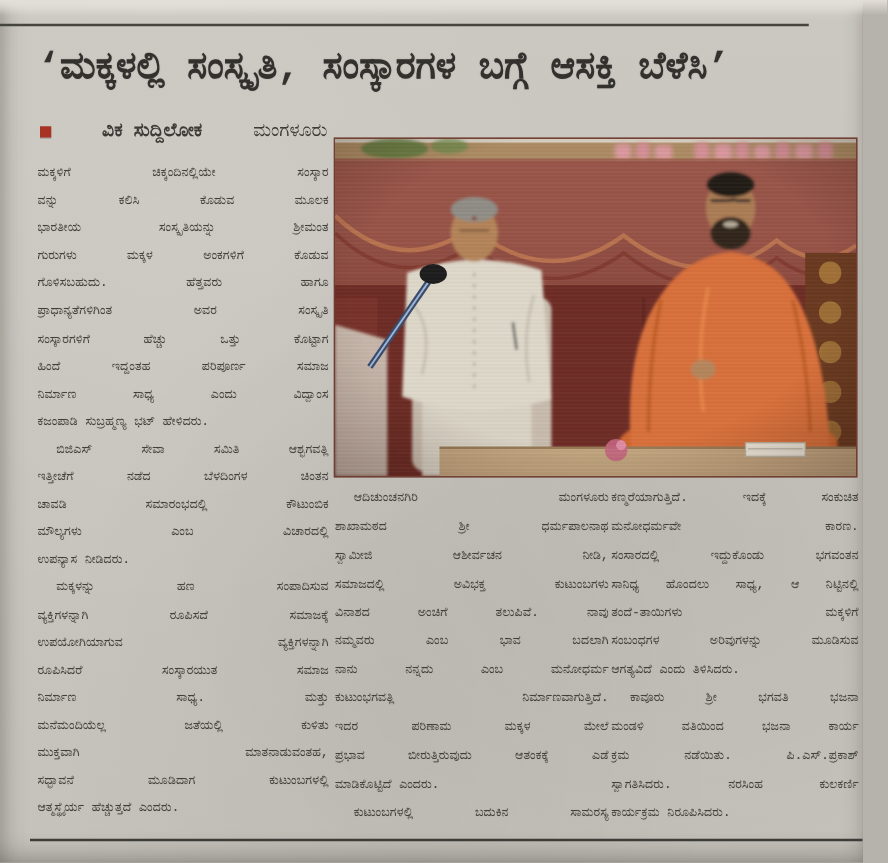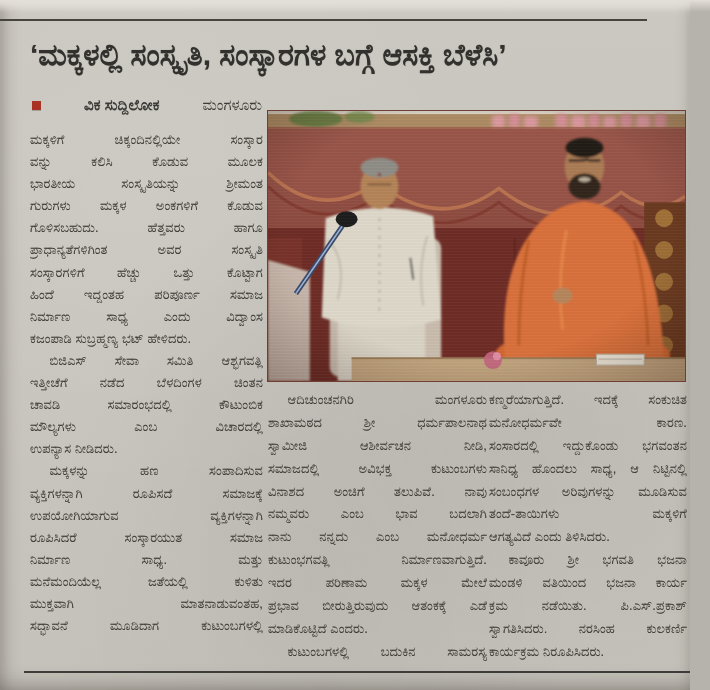--- a/index.html
+++ b/index.html
@@ -13,20 +13,21 @@
     background:
       radial-gradient(ellipse at 18% 28%, rgba(255,255,255,.07), transparent 45%),
       radial-gradient(ellipse at 78% 62%, rgba(0,0,0,.05), transparent 55%),
       radial-gradient(ellipse at 45% 85%, rgba(0,0,0,.04), transparent 50%),
       linear-gradient(#cbc8c1,#c5c2bb);
     box-shadow:
       inset 0 16px 14px -12px rgba(255,255,255,.6),
       inset 16px 0 18px -14px rgba(60,54,48,.38),
       inset -12px 0 16px -13px rgba(60,54,48,.28),
       inset 0 -18px 20px -14px rgba(60,54,48,.38);
+    font-family: Liberation Mono, monospace;
   }
   .top-edge{
     position:absolute;left:0;top:0;width:710px;height:12px;
     background:linear-gradient(#e3dfd8,rgba(227,223,216,0));
   }
   .rule{position:absolute;background:#46443f;}
   .rule-top{left:0;top:19px;width:647px;height:2px;}
   .rule-bottom{left:24px;top:671px;width:666px;height:2px;background:#3e3c38;}
   .headline{
     position:absolute;left:30px;top:24px;width:672px;margin:0;
@@ -50,21 +51,21 @@
   .photo::after{
     content:"";position:absolute;inset:0;pointer-events:none;
     background:repeating-linear-gradient(0deg, rgba(255,255,255,.05) 0 1px, rgba(0,0,0,.04) 1px 3px);
     opacity:.5;
   }
   .col{position:absolute;color:#43413c;overflow:hidden;}
   .col1{left:30px;top:129px;width:233px;height:534px;--lh:22.1px;}
   .col2{left:268px;top:389px;width:219px;height:277px;--lh:22.9px;}
   .col3{left:489px;top:389px;width:198px;height:277px;--lh:22.9px;}
   .tline{
-    font-size:13px;line-height:var(--lh);height:var(--lh);
+    font-size:10px;line-height:var(--lh);height:var(--lh);
     text-align:justify;text-align-last:justify;
     white-space:nowrap;letter-spacing:.1px;
     text-shadow:0 0 .6px rgba(67,65,60,.4);
   }
   .tline.noj{text-align-last:left;}
   .tline.ind{text-indent:1.5em;}
 </style>
 </head>
 <body>
 
@@ -211,42 +212,43 @@
       <div class="tline">ಮೌಲ್ಯಗಳು ಎಂಬ ವಿಚಾರದಲ್ಲಿ</div>
       <div class="tline noj">ಉಪನ್ಯಾಸ ನೀಡಿದರು.</div>
       <div class="tline ind">ಮಕ್ಕಳನ್ನು ಹಣ ಸಂಪಾದಿಸುವ</div>
       <div class="tline">ವ್ಯಕ್ತಿಗಳನ್ನಾಗಿ ರೂಪಿಸದೆ ಸಮಾಜಕ್ಕೆ</div>
       <div class="tline">ಉಪಯೋಗಿಯಾಗುವ ವ್ಯಕ್ತಿಗಳನ್ನಾಗಿ</div>
       <div class="tline">ರೂಪಿಸಿದರೆ ಸಂಸ್ಕಾರಯುತ ಸಮಾಜ</div>
       <div class="tline">ನಿರ್ಮಾಣ ಸಾಧ್ಯ. ಮತ್ತು</div>
       <div class="tline">ಮನೆಮಂದಿಯೆಲ್ಲ ಜತೆಯಲ್ಲಿ ಕುಳಿತು</div>
       <div class="tline">ಮುಕ್ತವಾಗಿ ಮಾತನಾಡುವಂತಹ,</div>
       <div class="tline">ಸದ್ಭಾವನೆ ಮೂಡಿದಾಗ ಕುಟುಂಬಗಳಲ್ಲಿ</div>
+      <div class="tline noj">ಆತ್ಮಸ್ಥೈರ್ಯ ಹೆಚ್ಚುತ್ತದೆ ಎಂದರು.</div>
     </div>
   <div class="col col2">
       <div class="tline ind">ಆದಿಚುಂಚನಗಿರಿ ಮಂಗಳೂರು</div>
       <div class="tline">ಶಾಖಾಮಠದ ಶ್ರೀ ಧರ್ಮಪಾಲನಾಥ</div>
       <div class="tline">ಸ್ವಾಮೀಜಿ ಆಶೀರ್ವಚನ ನೀಡಿ,</div>
       <div class="tline">ಸಮಾಜದಲ್ಲಿ ಅವಿಭಕ್ತ ಕುಟುಂಬಗಳು</div>
       <div class="tline">ವಿನಾಶದ ಅಂಚಿಗೆ ತಲುಪಿವೆ. ನಾವು</div>
       <div class="tline">ನಮ್ಮವರು ಎಂಬ ಭಾವ ಬದಲಾಗಿ</div>
       <div class="tline">ನಾನು ನನ್ನದು ಎಂಬ ಮನೋಧರ್ಮ</div>
       <div class="tline">ಕುಟುಂಭಗವತ್ಲಿ ನಿರ್ಮಾಣವಾಗುತ್ತಿದೆ.</div>
       <div class="tline">ಇದರ ಪರಿಣಾಮ ಮಕ್ಕಳ ಮೇಲೆ</div>
       <div class="tline">ಪ್ರಭಾವ ಬೀರುತ್ತಿರುವುದು ಆತಂಕಕ್ಕೆ ಎಡೆ</div>
       <div class="tline noj">ಮಾಡಿಕೊಟ್ಟಿದೆ ಎಂದರು.</div>
       <div class="tline ind">ಕುಟುಂಬಗಳಲ್ಲಿ ಬದುಕಿನ ಸಾಮರಸ್ಯ</div>
     </div>
   <div class="col col3">
       <div class="tline">ಕಣ್ಮರೆಯಾಗುತ್ತಿದೆ. ಇದಕ್ಕೆ ಸಂಕುಚಿತ</div>
       <div class="tline">ಮನೋಧರ್ಮವೇ ಕಾರಣ.</div>
       <div class="tline">ಸಂಸಾರದಲ್ಲಿ ಇದ್ದುಕೊಂಡು ಭಗವಂತನ</div>
       <div class="tline">ಸಾನಿಧ್ಯ ಹೊಂದಲು ಸಾಧ್ಯ, ಆ ನಿಟ್ಟಿನಲ್ಲಿ</div>
+      <div class="tline">ತಂದೆ-ತಾಯಿಗಳು ಮಕ್ಕಳಿಗೆ</div>
       <div class="tline">ಸಂಬಂಧಗಳ ಅರಿವುಗಳನ್ನು ಮೂಡಿಸುವ</div>
-      <div class="tline">ತಂದೆ-ತಾಯಿಗಳು ಮಕ್ಕಳಿಗೆ</div>
       <div class="tline noj">ಆಗತ್ಯವಿದೆ ಎಂದು ತಿಳಿಸಿದರು.</div>
       <div class="tline ind">ಕಾವೂರು ಶ್ರೀ ಭಗವತಿ ಭಜನಾ</div>
       <div class="tline">ಮಂಡಳಿ ವತಿಯಿಂದ ಭಜನಾ ಕಾರ್ಯ</div>
       <div class="tline">ಕ್ರಮ ನಡೆಯಿತು. ಪಿ.ಎಸ್.ಪ್ರಕಾಶ್</div>
       <div class="tline">ಸ್ವಾಗತಿಸಿದರು. ನರಸಿಂಹ ಕುಲಕರ್ಣಿ</div>
       <div class="tline noj">ಕಾರ್ಯಕ್ರಮ ನಿರೂಪಿಸಿದರು.</div>
     </div>
 
   <div class="rule rule-bottom"></div>
 </div>

